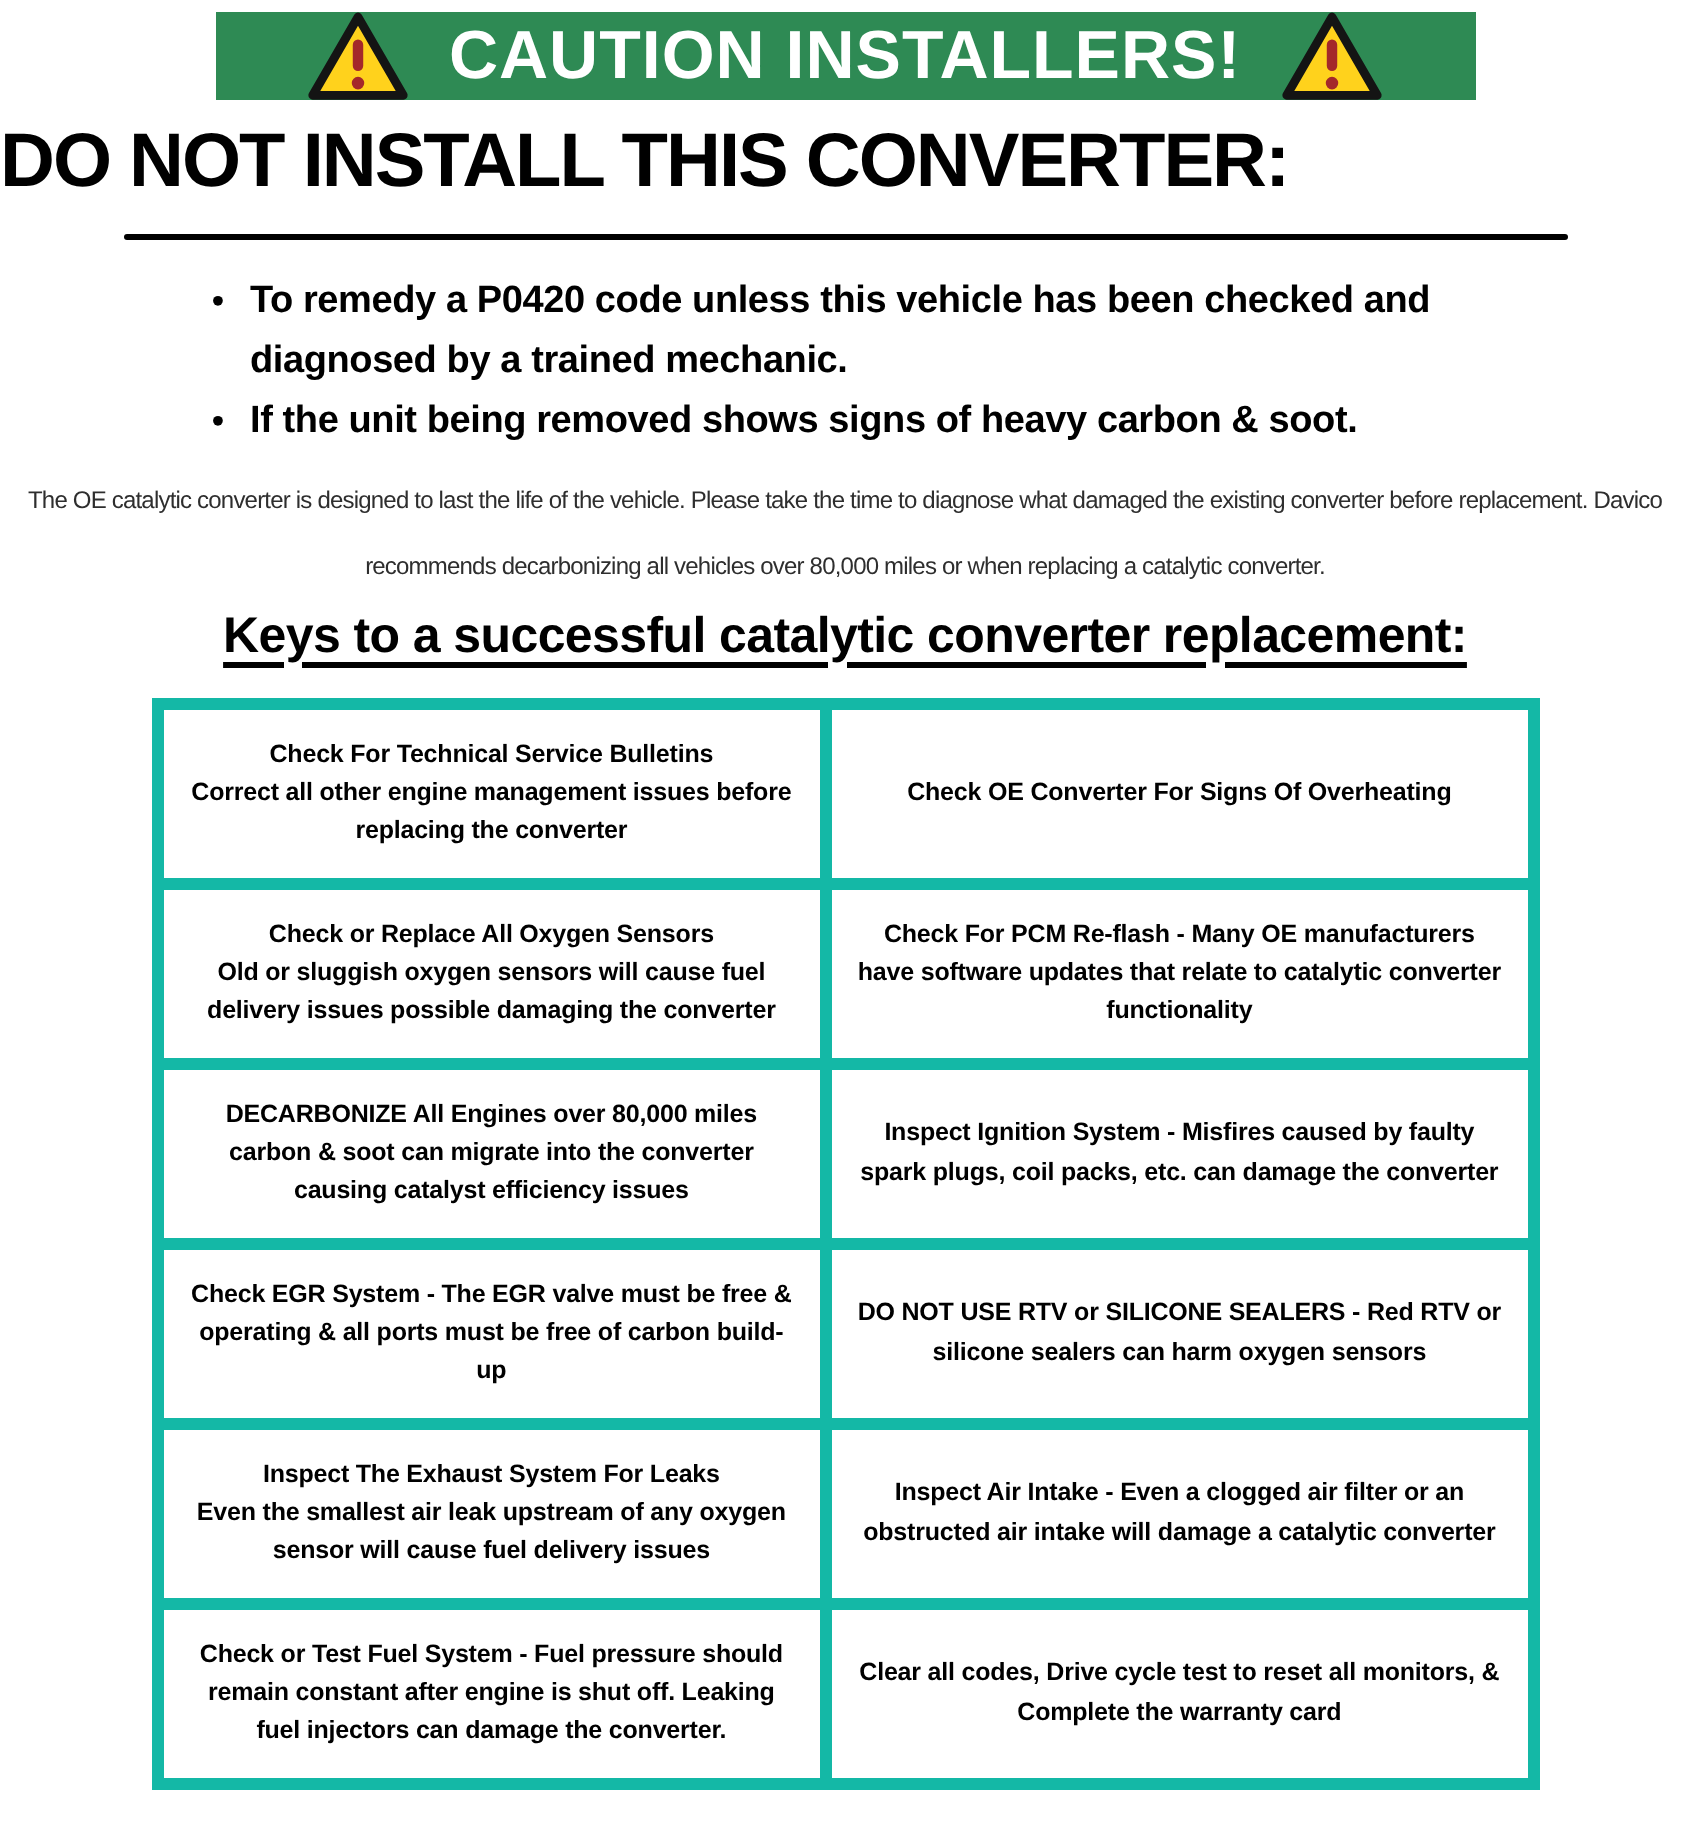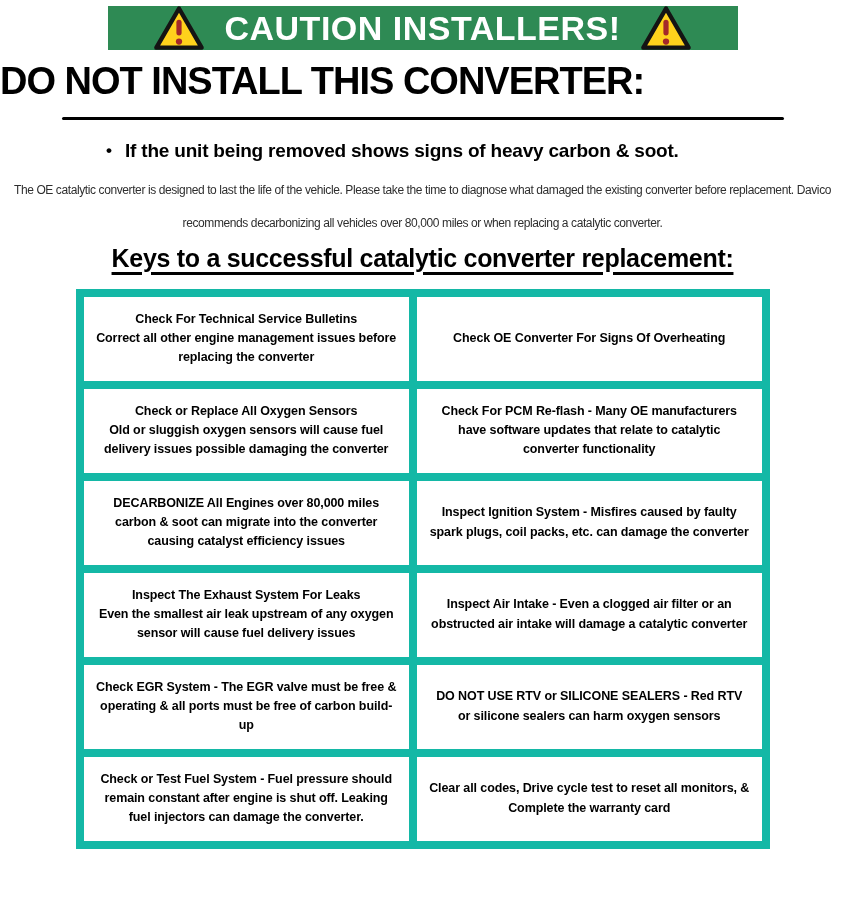--- a/index.html
+++ b/index.html
@@ -93,21 +93,21 @@
   
   table.keys-table {
     width: 694px;
     margin: 12px auto 0;
     border-collapse: collapse;
     table-layout: fixed;
   }
   table.keys-table col.c-left  { width: 48.6%; }
   table.keys-table col.c-right { width: 51.4%; }
   table.keys-table td {
-    border: 8px solid #14b8a6;
+    border: 6px solid #14b8a6;
     height: 76px;
     padding: 4px 12px;
     text-align: center;
     vertical-align: middle;
     font-size: 12.5px;
     font-weight: 700;
     line-height: 1.55;
     letter-spacing: -0.1px;
     white-space: pre-line;
   }
@@ -127,20 +127,21 @@
     <rect x="27" y="17" width="6" height="18" rx="3" style="fill: rgb(164, 40, 42);"></rect>
     <circle cx="30" cy="42" r="3.6" style="fill: rgb(164, 40, 42);"></circle>
   </svg>
 </div>
 
 <h1 class="headline">DO NOT INSTALL THIS CONVERTER:</h1>
 
 <div class="rule"></div>
 
 <ul class="warnings">
+  <li>To remedy a P0420 code unless this vehicle has been checked and diagnosed by a trained mechanic.</li>
   <li>If the unit being removed shows signs of heavy carbon &amp; soot.</li>
 </ul>
 
 <p class="paragraph">The OE catalytic converter is designed to last the life of the vehicle. Please take the time to diagnose what damaged the existing converter before replacement. Davico recommends decarbonizing all vehicles over 80,000 miles or when replacing a catalytic converter.</p>
 
 <h2 class="keys-heading">Keys to a successful catalytic converter replacement:</h2>
 
 <table class="keys-table">
   <colgroup>
       <col class="c-left">
@@ -155,26 +156,26 @@
     <tr>
       <td>Check or Replace All Oxygen Sensors
 Old or sluggish oxygen sensors will cause fuel delivery issues possible damaging the converter</td>
       <td>Check For PCM Re-flash - Many OE manufacturers have software updates that relate to catalytic converter functionality</td>
     </tr>
     <tr>
       <td>DECARBONIZE All Engines over 80,000 miles carbon &amp; soot can migrate into the converter causing catalyst efficiency issues</td>
       <td>Inspect Ignition System - Misfires caused by faulty spark plugs, coil packs, etc. can damage the converter</td>
     </tr>
     <tr>
+      <td>Check EGR System - The EGR valve must be free &amp; operating &amp; all ports must be free of carbon build-up</td>
+      <td>DO NOT USE RTV or SILICONE SEALERS - Red RTV or silicone sealers can harm oxygen sensors</td>
+    </tr>
+    <tr>
       <td>Inspect The Exhaust System For Leaks
 Even the smallest air leak upstream of any oxygen sensor will cause fuel delivery issues</td>
       <td>Inspect Air Intake - Even a clogged air filter or an obstructed air intake will damage a catalytic converter</td>
-    </tr>
-    <tr>
-      <td>Check EGR System - The EGR valve must be free &amp; operating &amp; all ports must be free of carbon build-up</td>
-      <td>DO NOT USE RTV or SILICONE SEALERS - Red RTV or silicone sealers can harm oxygen sensors</td>
     </tr>
     <tr>
       <td>Check or Test Fuel System - Fuel pressure should remain constant after engine is shut off.  Leaking fuel injectors can damage the converter.</td>
       <td>Clear all codes,  Drive cycle test to reset all monitors, &amp; Complete the warranty card</td>
     </tr>
   </tbody>
 </table>
 
 </body></html>

